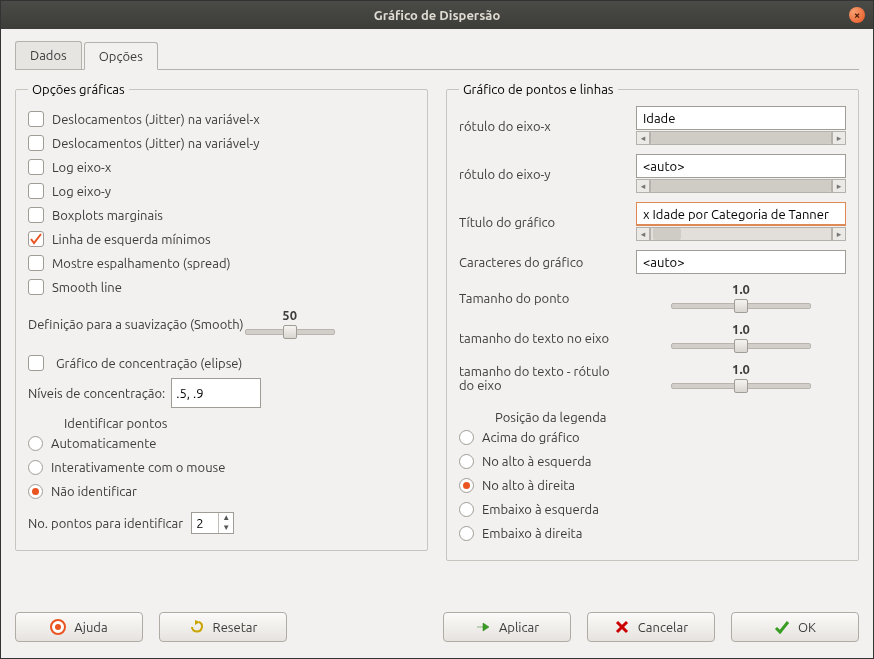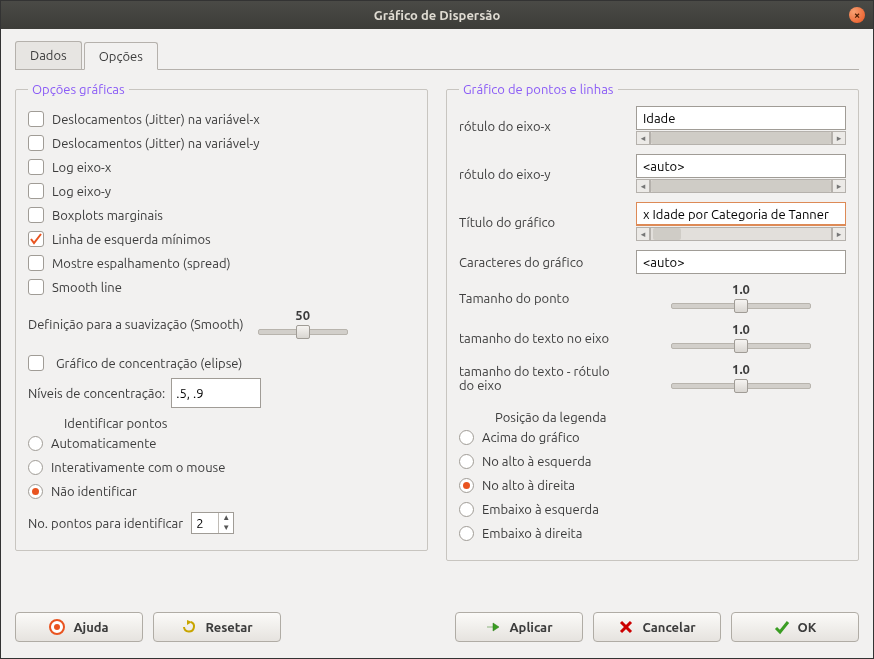--- a/index.html
+++ b/index.html
@@ -7,21 +7,21 @@
   .window { width: 874px; height: 659px; display: flex; flex-direction: column; background: #f2f1f0; border: 1px solid #333; }
   .titlebar { height: 28px; background: linear-gradient(#4a4a46, #3c3c38); display: flex; align-items: center; justify-content: center; position: relative; color: #dfdbd2; font-weight: bold; }
   .titlebar .close { position: absolute; right: 8px; top: 6px; width: 16px; height: 16px; border-radius: 50%; background: radial-gradient(circle at 30% 30%, #f7a072, #e95420); color: #4a1c00; font-size: 11px; line-height: 16px; text-align: center; }
   .content { flex: 1; padding: 12px 14px 0 14px; display: flex; flex-direction: column; }
   .tabs { display: flex; border-bottom: 1px solid #b5b1ac; margin-bottom: 0; }
   .tab { padding: 6px 14px; border: 1px solid #b5b1ac; border-bottom: none; background: #e7e5e2; margin-right: 2px; border-radius: 3px 3px 0 0; cursor: pointer; }
   .tab.active { background: #f2f1f0; position: relative; top: 1px; border-bottom: 1px solid #f2f1f0; }
   .tabpage { flex: 1; display: flex; gap: 18px; padding: 12px 0 0 0; }
   .col { flex: 1; }
   fieldset { border: 1px solid #c8c5c0; border-radius: 2px; padding: 10px 12px 14px 12px; position: relative; }
-  legend { padding: 0 4px; color: #8b5cf6; }
+  legend { padding: 0 4px; color: #000000; }
   .row { display: flex; align-items: center; min-height: 22px; margin: 2px 0; }
   .chk { width: 16px; height: 16px; border: 1px solid #a09c96; border-radius: 3px; background: #fff; margin-right: 8px; display: inline-flex; align-items: center; justify-content: center; cursor: pointer; }
   .chk.checked { background: #fff; }
   .chk.checked svg { width: 12px; height: 12px; }
   .radio { width: 15px; height: 15px; border: 1px solid #a09c96; border-radius: 50%; background: #fff; margin-right: 8px; display: inline-flex; align-items: center; justify-content: center; cursor: pointer; }
   .radio.checked::after { content:''; width: 7px; height: 7px; border-radius: 50%; background: #e95420; }
   .subhead { font-weight: normal; color: #3c3c3c; margin-top: 8px; margin-bottom: 2px; margin-left: 36px; }
   .inputsmall { width: 90px; height: 22px; border: 1px solid #a09c96; padding: 14px 4px; background:#fff; }
   .spinner { display: inline-flex; border: 1px solid #a09c96; height: 22px; background:#fff; }
   .spinner input { border:none; width: 26px; text-align:left; padding-left:4px; }
@@ -34,25 +34,25 @@
   .scrollbar { display:flex; align-items:center; height: 16px; width: 100%; }
   .scrollbar .arrow { width:14px; height:14px; border:1px solid #b5b1ac; background:#eceae7; font-size:9px; line-height:12px; text-align:center; color:#777; cursor:pointer; }
   .scrollbar .track { flex:1; height:14px; border:1px solid #b5b1ac; background:#e2dfdb; position:relative; }
   .scrollbar .thumb { position:absolute; top:0; height:12px; background:#cfccc6; border-radius:2px; }
   .slider-cell { text-align:center; }
   .slider-val { display:block; margin-bottom:2px; font-weight:bold; }
   .slider { height: 16px; position:relative; }
   .slider .track2 { height: 6px; background:#d2cfca; border:1px solid #b8b4ad; border-radius:2px; position:relative; top:5px; }
   .slider .thumb2 { position:absolute; top:1px; width:14px; height:14px; background:linear-gradient(#f6f4f1,#d9d6d1); border:1px solid #a09c96; border-radius:2px; left:50%; transform:translateX(-50%);}
   .legendpos { margin-top: 16px; }
-  .footer { display:flex; padding: 12px 14px 16px 14px; gap: 10px; font-weight: bold; }
+  .footer { display:flex; padding: 12px 14px 16px 14px; gap: 16px; }
   .footer .spacer { flex:1; }
   .btn { min-width: 128px; height: 30px; border:1px solid #b0aca5; border-radius:4px; background:linear-gradient(#fbfaf8,#e6e3df); display:inline-flex; align-items:center; justify-content:center; gap:8px; cursor:pointer; padding:0 18px; }
   .icon16 { width:16px; height:16px; display:inline-block; }
-  .smooth-block { display:flex; align-items:center; gap:14px; margin-top:10px; }
+  .smooth-block { display:flex; align-items:center; gap:1px; margin-top:10px; }
 </style>
 </head>
 <body>
 
 <div class="window">
   <div class="titlebar">
     <span>Gráfico de Dispersão</span>
     <span class="close">×</span>
   </div>
 

